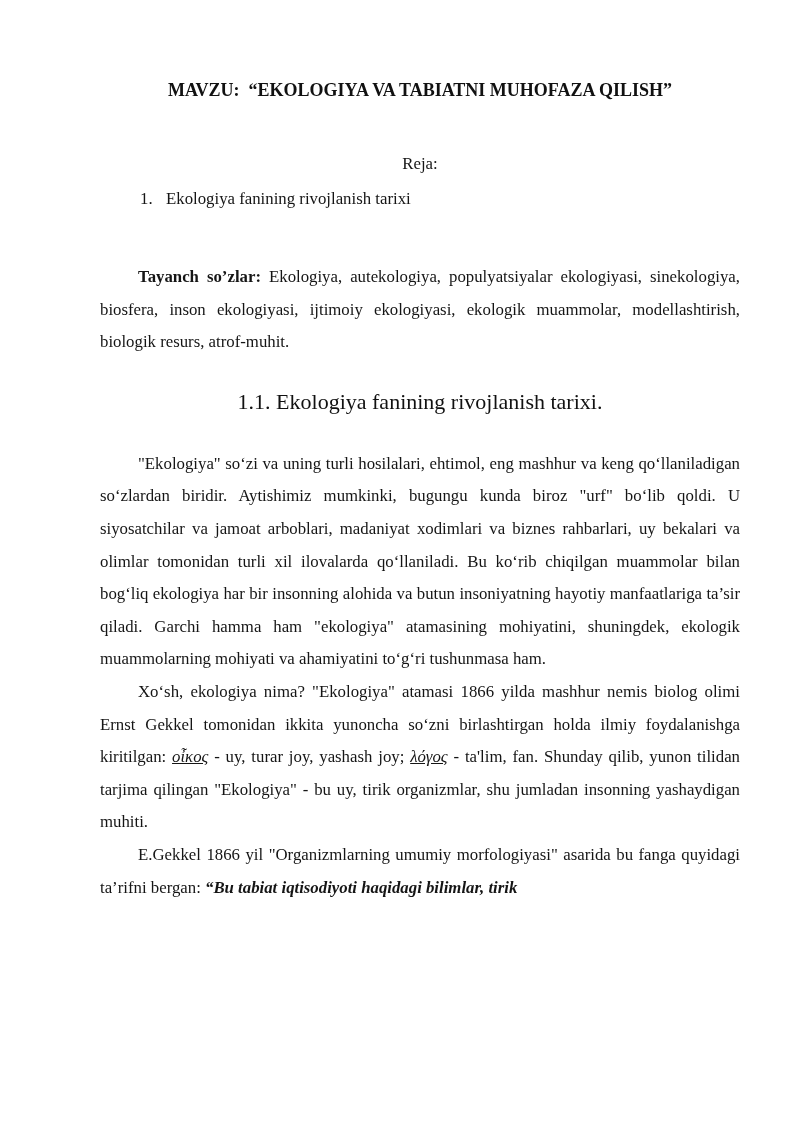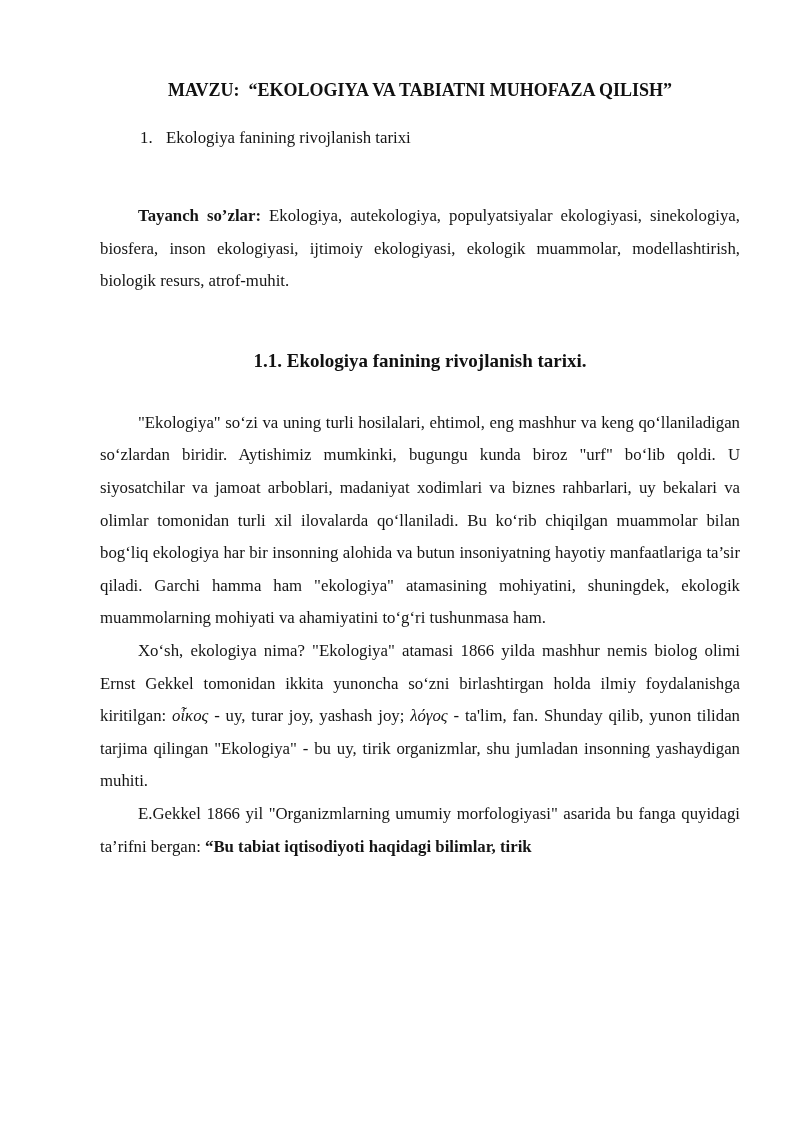--- a/index.html
+++ b/index.html
@@ -30,66 +30,67 @@
   }
   .title-line { display: block; }
   .reja-heading {
     margin: 40px 0 0 0;
     text-align: center;
     line-height: 33px;
     font-weight: normal;
     font-size: 16.8px;
   }
   .plan-list {
-    margin: 14px 0 0 0;
+    margin: 2px 0 0 0;
     padding: 0 0 0 40px;
     list-style: none;
   }
   .plan-list li {
     line-height: 33px;
     white-space: nowrap;
   }
   .plan-num {
     display: inline-block;
     width: 26px;
   }
   .keywords-para {
     margin: 46px 0 16px 0;
     text-align: justify;
     text-indent: 38px;
     line-height: 32.6px;
   }
   .keywords-para b { font-weight: bold; }
   .section-heading {
-    margin: 46px 0 0 0;
+    margin: 26px 0 0 0;
     text-align: center;
-    font-size: 19px;
-    font-weight: bold;
+    font-size: 22px;
+    font-weight: normal;
     line-height: 33px;
     color: #111111;
   }
   .body-para {
     margin: 0;
     text-align: justify;
     text-indent: 38px;
     line-height: 32.6px;
   }
   .body-para.first { margin-top: 30px; }
-  .run-italic { font-style: italic; }
-  .run-bold-italic { font-weight: bold; }
+  .run-italic { font-style: italic; text-decoration: underline; }
+  .run-bold-italic { font-style: italic; font-weight: bold; }
 </style>
 </head>
 <body>
 
 <div class="page">
 
   <h1 class="doc-title">
       <span class="title-line">MAVZU:&nbsp; “EKOLOGIYA VA TABIATNI MUHOFAZA QILISH”</span>
     </h1>
 
+  <p class="reja-heading">Reja:</p>
 
   <ol class="plan-list">
     <li><span class="plan-num">1.</span><span>Ekologiya fanining rivojlanish tarixi</span></li>
   </ol>
 
   <p class="keywords-para"><b>Tayanch so’zlar:</b>
     <span>Ekologiya, autekologiya, populyatsiyalar ekologiyasi, sinekologiya, biosfera, inson ekologiyasi, ijtimoiy ekologiyasi, ekologik muammolar, modellashtirish, biologik resurs, atrof-muhit.</span></p>
 
   <h2 class="section-heading">1.1. Ekologiya fanining rivojlanish tarixi.</h2>
 

